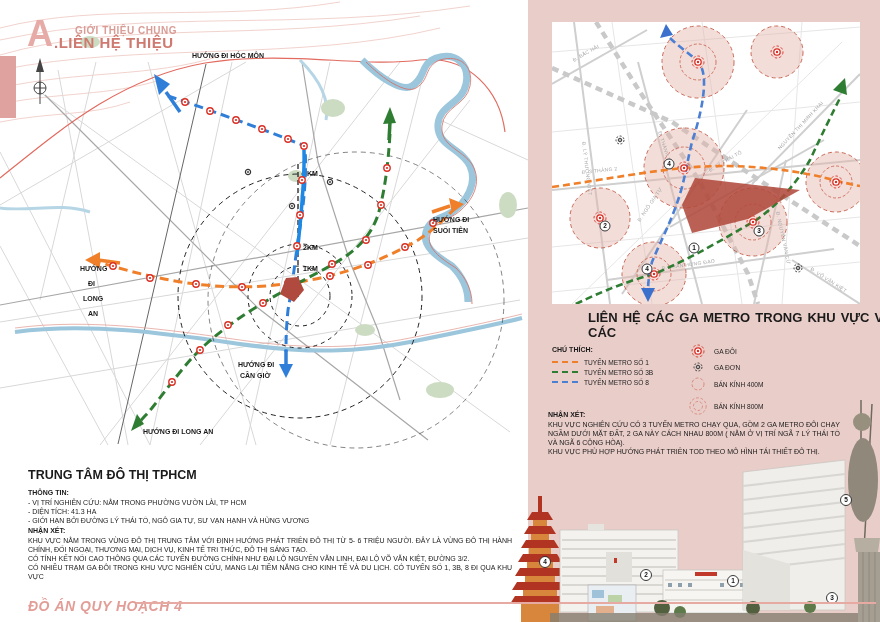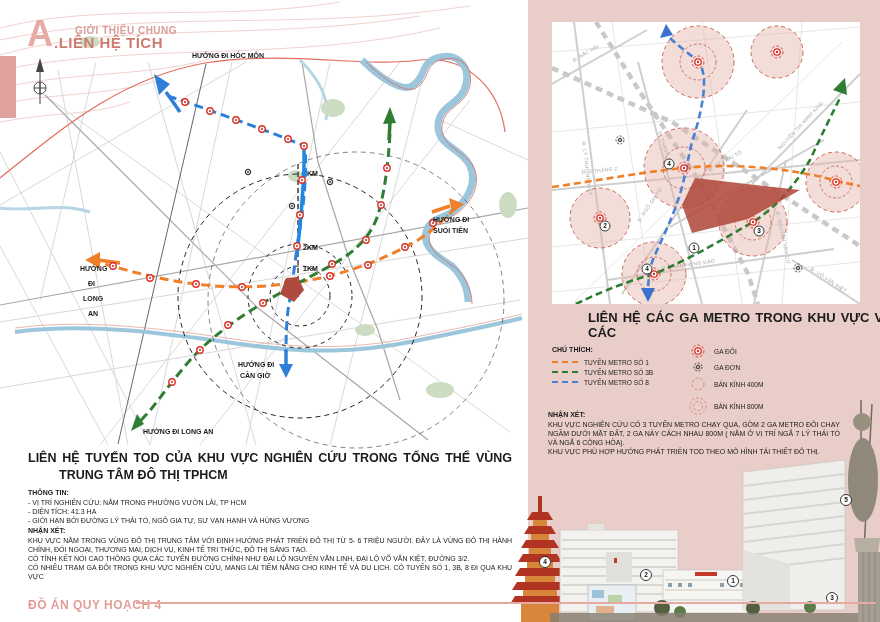--- a/index.html
+++ b/index.html
@@ -11,21 +11,21 @@
 
   
   .hdr-letter{position:absolute;left:27px;top:16px;font-size:36px;font-weight:bold;color:#e6aba6;line-height:1;}
   .hdr-line1{position:absolute;left:75px;top:25px;font-size:10px;font-weight:bold;color:#d89d96;letter-spacing:.5px;}
   .hdr-line2{position:absolute;left:54px;top:34px;font-size:15px;font-weight:bold;color:#cf7a70;letter-spacing:.5px;}
   .edge-block{position:absolute;left:0;top:56px;width:16px;height:62px;background:#dfa29e;}
 
   
   .tod-title{position:absolute;left:28px;top:451px;width:484px;font-size:12.5px;font-weight:bold;
              text-align:justify;text-align-last:justify;}
-  .tod-title2{position:absolute;left:28px;top:468px;width:484px;font-size:12.5px;font-weight:bold;margin-left:31px;}
+  .tod-title2{position:absolute;left:28px;top:468px;width:484px;font-size:12.5px;font-weight:bold;}
   .h-small{font-size:7px;font-weight:bold;}
   .tod-info-h{position:absolute;left:28px;top:489px;}
   .tod-info{position:absolute;left:28px;top:498px;width:484px;font-size:7px;line-height:1.3;}
   .tod-remark-h{position:absolute;left:28px;top:527px;}
   .tod-remark{position:absolute;left:28px;top:536px;width:484px;font-size:7px;line-height:1.3;text-align:justify;}
 
   
   .metro-title{position:absolute;left:552px;top:310px;width:310px;font-size:13px;font-weight:bold;
                text-align:justify;text-align-last:justify;padding-left:36px;}
   .metro-title2{position:absolute;left:552px;top:326px;width:310px;font-size:11.5px;font-weight:bold;}
@@ -35,21 +35,21 @@
   .lg-dash{width:26px;height:0;border-top:2.4px dashed #999;margin-right:6px;}
   .d-o{border-color:#f07f2a;} .d-g{border-color:#2e7d32;} .d-b{border-color:#4b7fd4;}
   .lg-label{font-size:6.6px;color:#222;}
   .legend-syms{position:absolute;left:688px;top:344px;}
   .sym-row{display:flex;align-items:center;margin-bottom:3px;}
   .sym-ic{width:20px;display:flex;justify-content:center;margin-right:6px;}
   .metro-remark-h{position:absolute;left:548px;top:411px;}
   .metro-remark{position:absolute;left:548px;top:420px;width:292px;font-size:7px;line-height:1.3;text-align:justify;}
 
   
-  .footer-text{position:absolute;left:28px;top:598px;font-size:12px;font-weight:bold;color:#e29d97;letter-spacing:.5px;}
+  .footer-text{position:absolute;left:28px;top:598px;font-size:14px;font-weight:bold;color:#e29d97;letter-spacing:.5px;font-style:italic;}
   .footer-line{position:absolute;left:136px;top:602px;width:740px;height:1.5px;background:#e7aaa3;z-index:30;}
 
   .street{font-size:5px;fill:#a8a8a8;letter-spacing:.3px;}
   .maplabel{font-size:7px;font-weight:bold;fill:#1a1a1a;}
   .ringlabel{font-size:7px;font-weight:bold;fill:#111;}
   .badge-t{font-size:6.5px;font-weight:bold;fill:#111;}
 </style>
 </head>
 <body>
 
@@ -217,21 +217,21 @@
       <text class="maplabel" x="83" y="301">LONG</text>
       <text class="maplabel" x="88" y="316">AN</text>
       <text class="maplabel" x="238" y="367">HƯỚNG ĐI</text>
       <text class="maplabel" x="240" y="378">CẦN GIỜ</text>
       <text class="maplabel" x="143" y="434">HƯỚNG ĐI LONG AN</text>
     </g>
   </svg>
 
   <div class="hdr-letter">A</div>
   <div class="hdr-line1">GIỚI THIỆU CHUNG</div>
-  <div class="hdr-line2">.LIÊN HỆ TÍCH</div>
+  <div class="hdr-line2">.LIÊN HỆ THIỆU</div>
   <div class="edge-block"></div>
 
   <svg class="abs" style="left:552px;top:22px" width="308" height="282" viewBox="0 0 308 282" xmlns="http://www.w3.org/2000/svg">
     <rect x="0" y="0" width="308" height="282" fill="#ffffff"></rect>
     <g stroke="#e6e6e6" stroke-width="1" fill="none">
       <path d="M0,110 L308,80"></path>
         <path d="M0,225 L308,195"></path>
         <path d="M60,0 L100,282"></path>
       <path d="M150,0 L190,282"></path>
         <path d="M250,0 L230,282"></path>
@@ -390,21 +390,20 @@
       <span class="lg-label">BÁN KÍNH 800M</span>
     </div>
   </div>
 
   <div class="metro-remark-h h-small">NHẬN XÉT:</div>
   <div class="metro-remark">
     <div>KHU VỰC NGHIÊN CỨU CÓ 3 TUYẾN METRO CHẠY QUA, GỒM 2 GA METRO ĐÔI CHẠY NGẦM DƯỚI MẶT ĐẤT, 2 GA NÀY CÁCH NHAU 800M ( NẰM Ở VỊ TRÍ NGÃ 7 LÝ THÁI TỔ VÀ NGÃ 6 CỘNG HÒA).</div>
     <div>KHU VỰC PHÙ HỢP HƯỚNG PHÁT TRIỂN TOD THEO MÔ HÌNH TÁI THIẾT ĐÔ THỊ.</div>
   </div>
 
-  <div class="tod-title">LIÊN HỆ TUYẾN TOD CỦA KHU VỰC NGHIÊN CỨU TRONG TỔNG THỂ VÙNG</div>
   <div class="tod-title2">TRUNG TÂM ĐÔ THỊ TPHCM</div>
   <div class="tod-info-h h-small">THÔNG TIN:</div>
   <div class="tod-info">
     <div>- VỊ TRÍ NGHIÊN CỨU: NẰM TRONG PHƯỜNG VƯỜN LÀI, TP HCM</div>
     <div>- DIỆN TÍCH: 41.3 HA</div>
     <div>- GIỚI HẠN BỞI ĐƯỜNG LÝ THÁI TỔ, NGÔ GIA TỰ, SƯ VẠN HẠNH VÀ HÙNG VƯƠNG</div>
   </div>
   <div class="tod-remark-h h-small">NHẬN XÉT:</div>
   <div class="tod-remark">
     <div>KHU VỰC NẰM TRONG VÙNG ĐÔ THỊ TRUNG TÂM VỚI ĐỊNH HƯỚNG PHÁT TRIỂN ĐÔ THỊ TỪ 5- 6 TRIỆU NGƯỜI. ĐÂY LÀ VÙNG ĐÔ THỊ HÀNH CHÍNH, ĐỐI NGOẠI, THƯƠNG MẠI, DỊCH VỤ, KINH TẾ TRI THỨC, ĐÔ THỊ SÁNG TẠO.</div>

